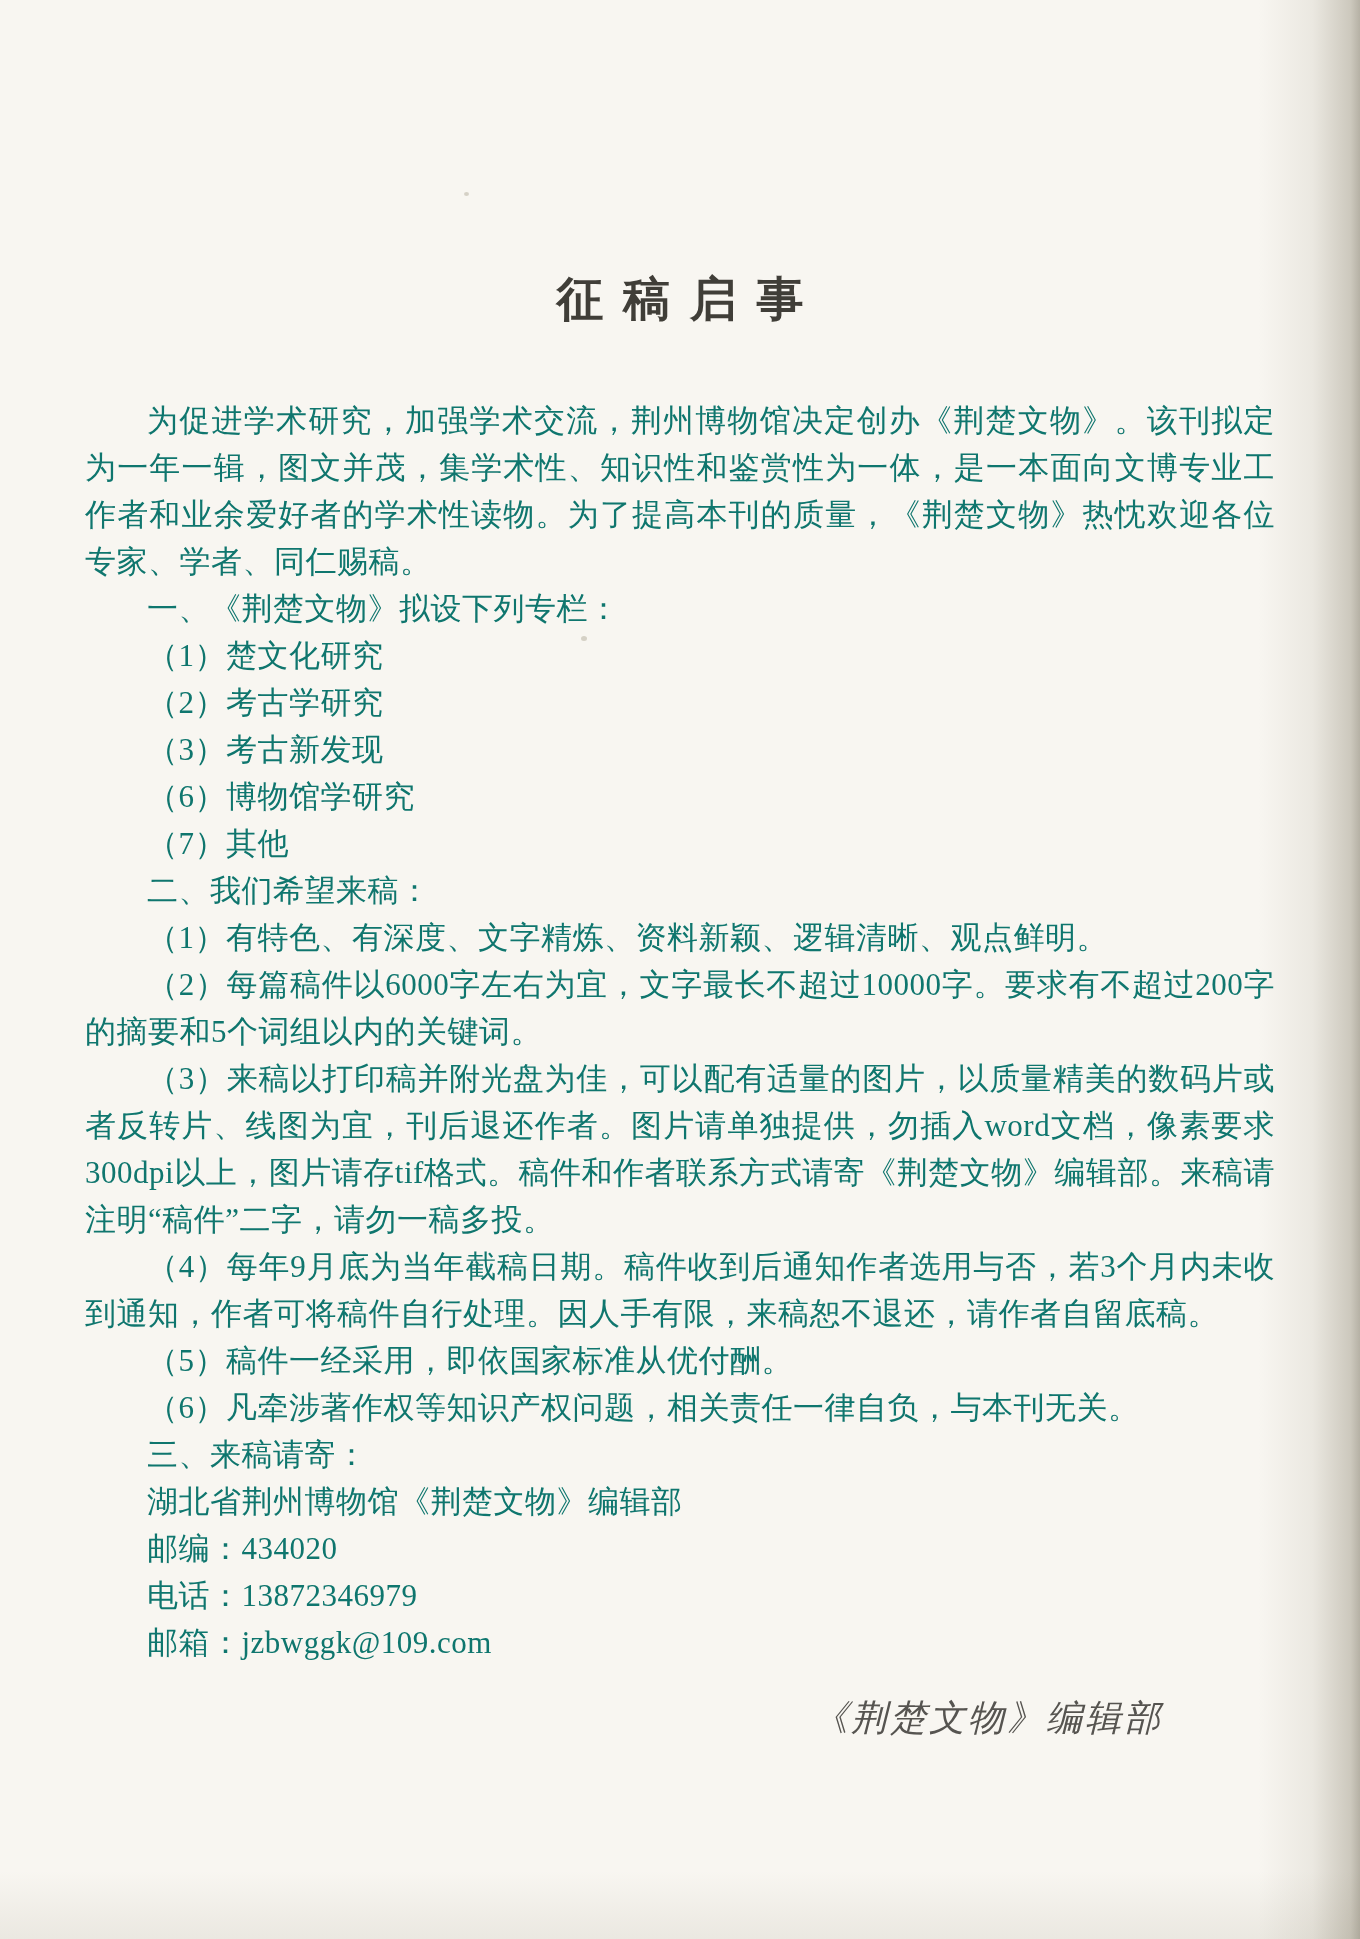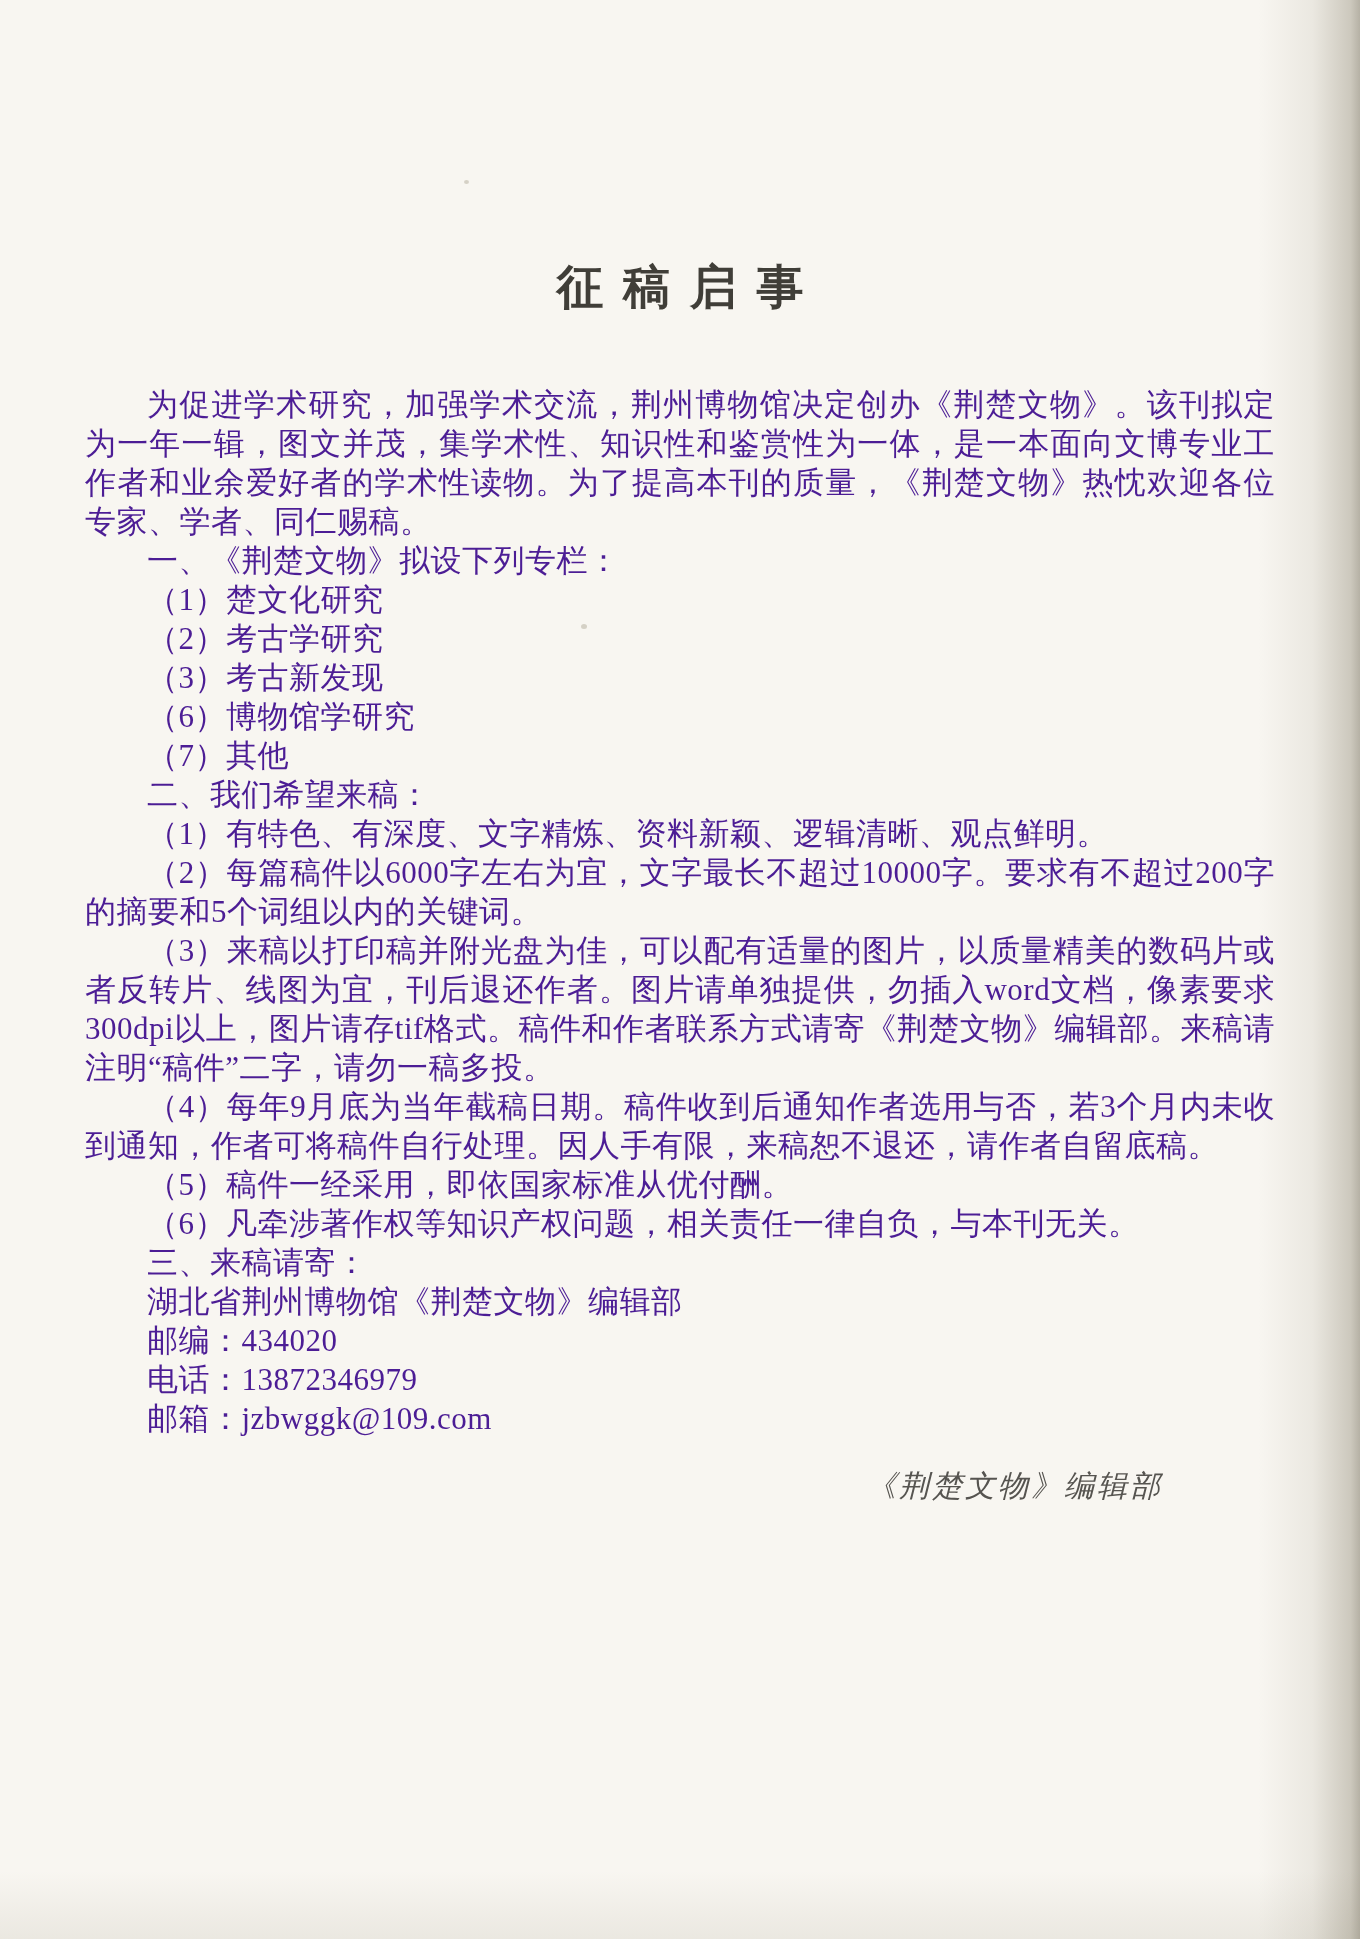--- a/index.html
+++ b/index.html
@@ -20,47 +20,47 @@
     color: #4a4843;
   }
   .page {
     position: relative;
     width: 100%;
     height: 100%;
     box-sizing: border-box;
     padding: 0 85px;
   }
   .doc-title {
-    margin: 4px;
+    margin: 16px;
     padding-top: 252px;
     text-align: center;
     font-size: 47px;
     font-weight: bold;
     letter-spacing: 0.42em;
     text-indent: 0.42em; 
     color: #403e38;
   }
   .body-text p {
     margin: 0;
     font-size: 31px;
-    line-height: 39px;
+    line-height: 47px;
     letter-spacing: 0.5px;
     text-indent: 2em;
     text-align: justify;
-    color: #4c1d95;
+    color: #0f766e;
   }
   .intro {
     margin-top: 66px !important;
   }
   .signature {
     margin: 0;
     margin-top: 28px;
     text-align: right;
     padding-right: 112px;
-    font-size: 30px;
+    font-size: 36px;
     font-style: italic;
     letter-spacing: 3px;
     color: #565450;
     font-family: Liberation Sans, sans-serif;
   }
   .speck {
     position: absolute;
     border-radius: 50%;
     background: rgba(150, 140, 118, 0.35);
   }

